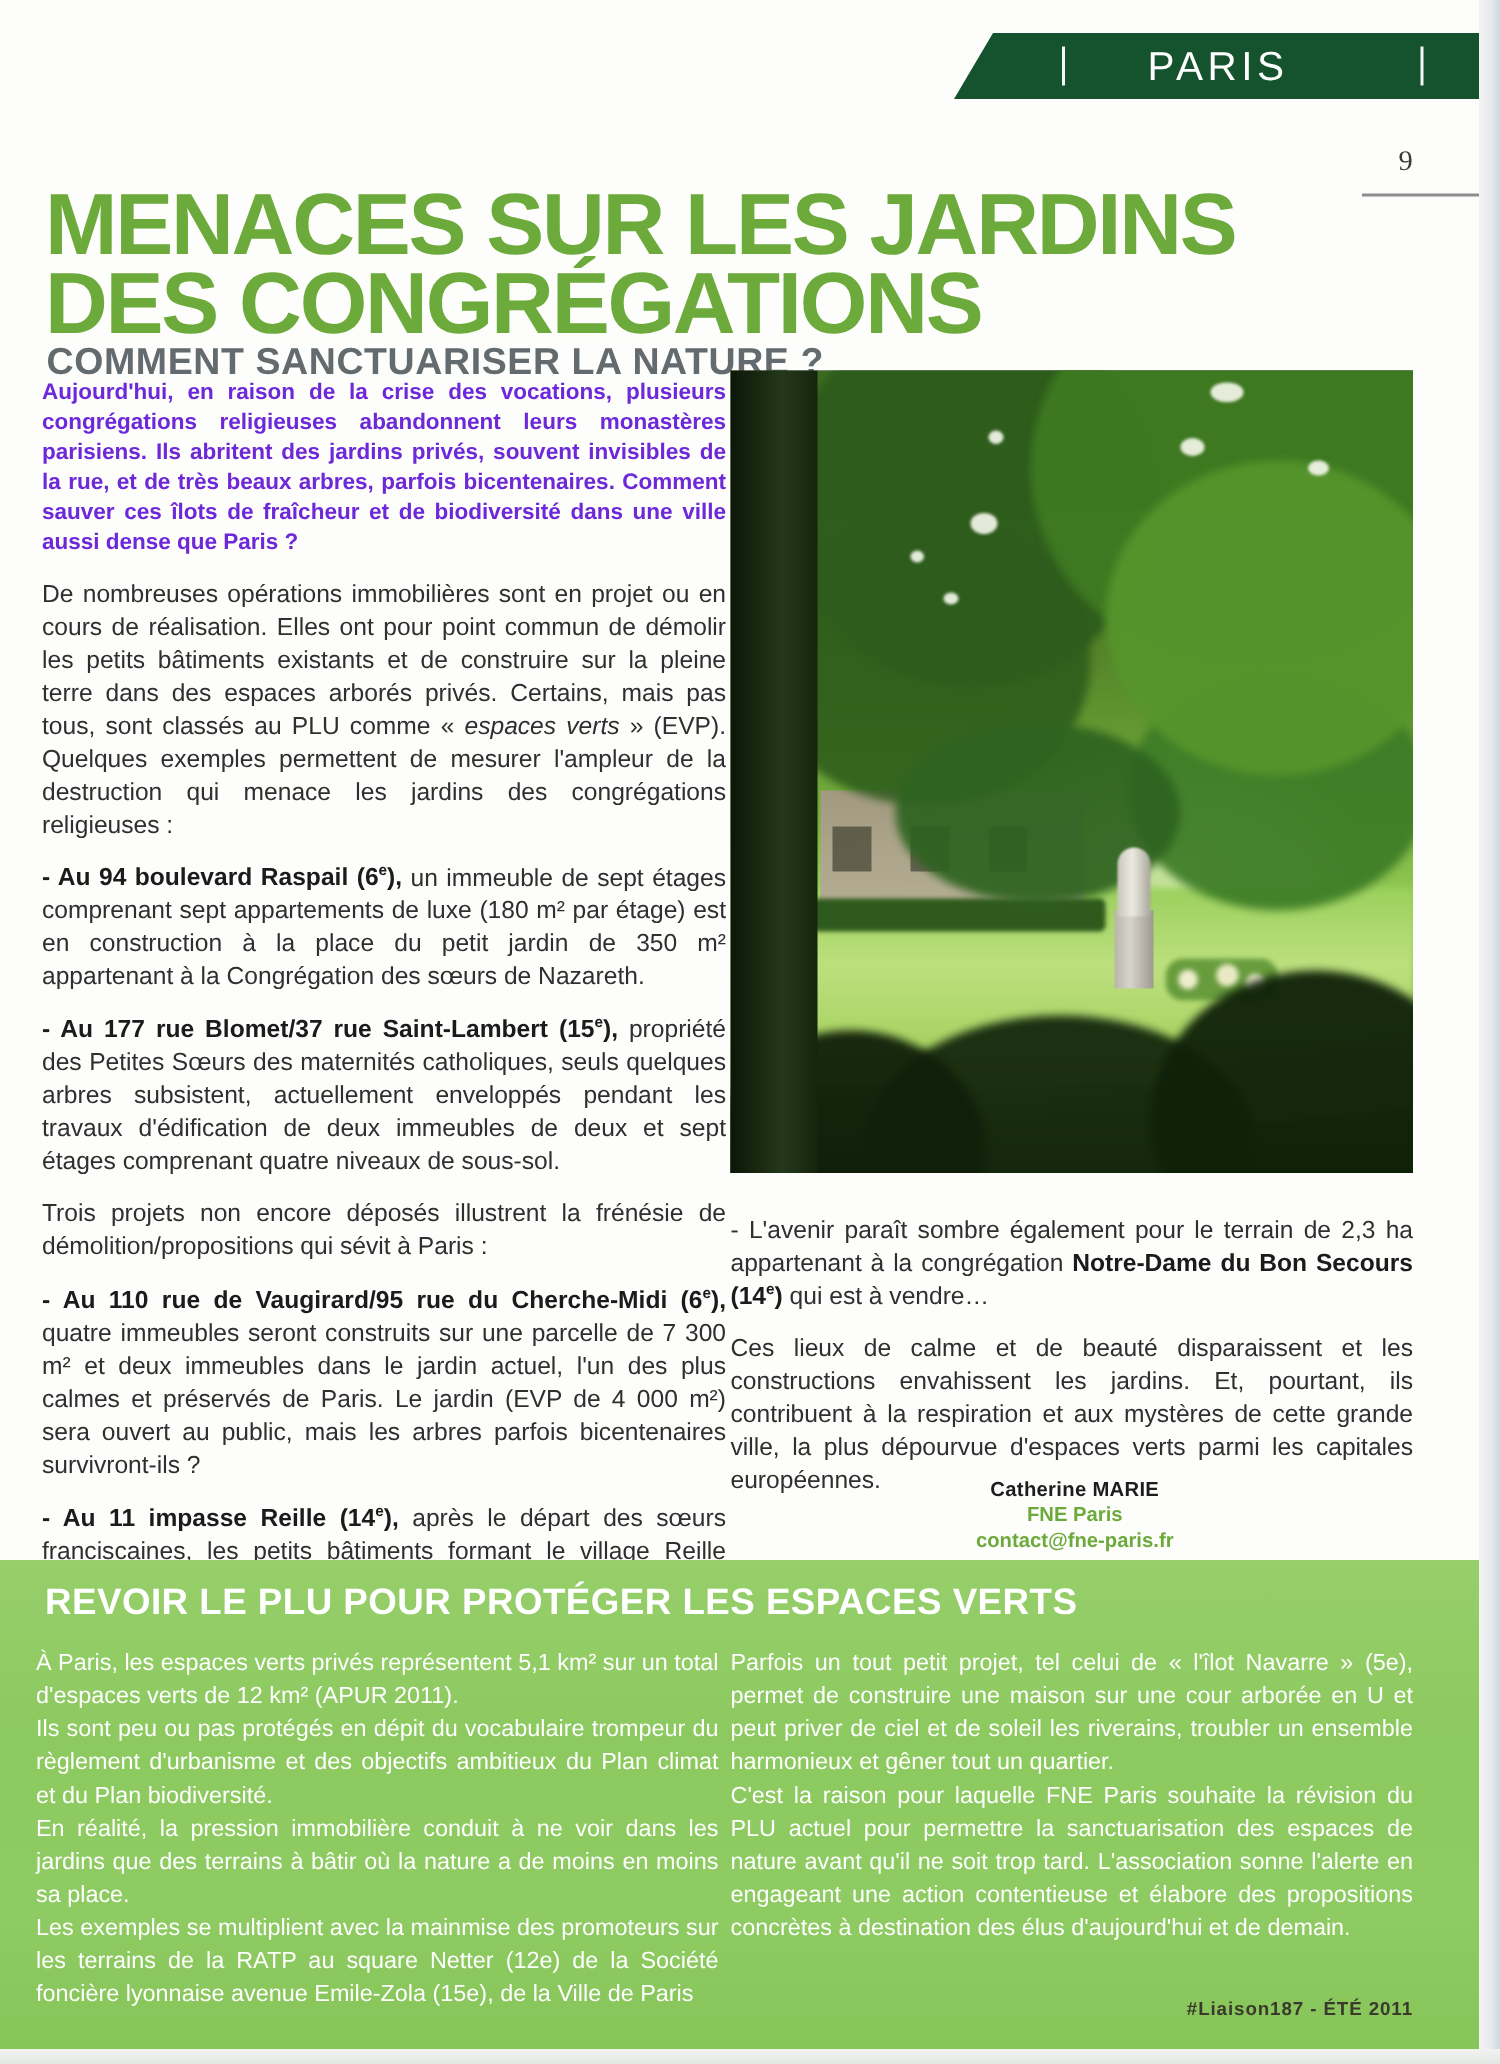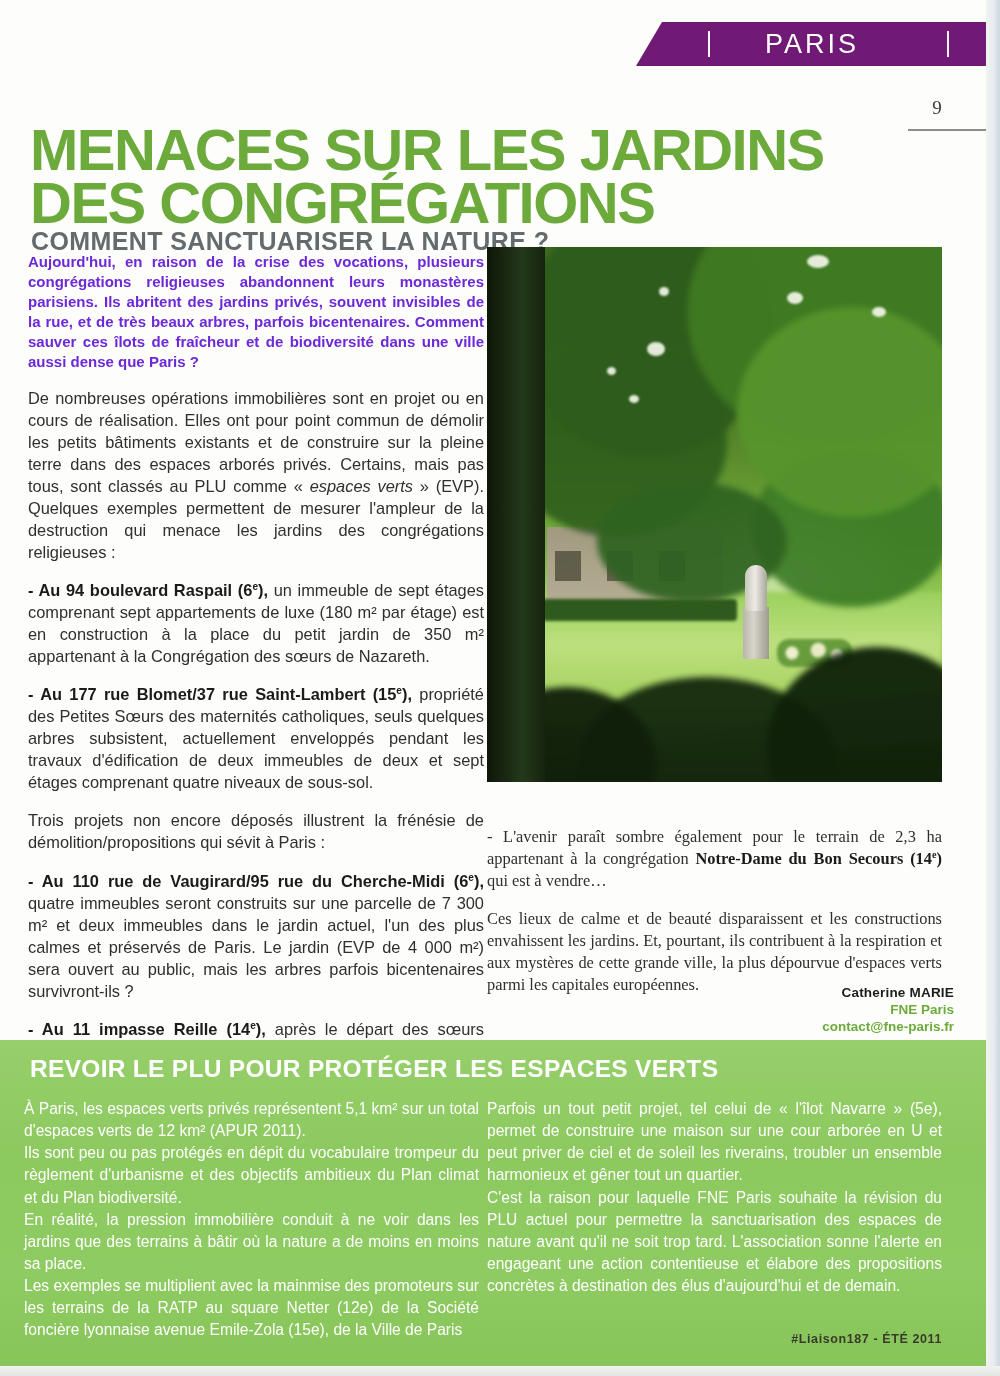--- a/index.html
+++ b/index.html
@@ -21,21 +21,21 @@
     background:linear-gradient(to right,#f3f4f2,#e7eaef 55%,#cfd6e0);
   }
   .scan-edge-bottom{
     position:absolute;left:0;bottom:0;width:1000px;height:10px;
     background:linear-gradient(to bottom,#f2f3f1,#e3e6e3);
   }
 
   
   .banner{
     position:absolute;top:22px;left:636px;width:352px;height:44px;
-    background:#701a75;
+    background:#14532d;
     clip-path:polygon(26px 0,352px 0,352px 44px,0 44px);
     color:#ffffff;
     display:flex;align-items:center;justify-content:center;
   }
   .banner-title{
     font-size:27px;letter-spacing:3px;font-weight:400;
     line-height:1;
   }
   .banner-rule{
     position:absolute;top:9px;width:2px;height:26px;background:#ffffff;opacity:.95;
@@ -84,21 +84,21 @@
     font-size:15px;
     line-height:1.33;
     text-align:justify;
     margin:0 0 14px 0;
   }
   .body-p{
     color:#2f2f2f;
     font-size:16.4px;
     line-height:1.34;
     text-align:justify;
-    margin:16px 0 13px 0;
+    margin:0 0 13px 0;
   }
   .body-p b{font-weight:bold;color:#1b1b1b;}
   .body-p i{font-style:italic;}
   sup{font-size:.62em;vertical-align:super;}
 
   
   .photo-wrap{
     position:absolute;left:487px;top:247px;width:455px;height:535px;
     overflow:hidden;
     background:#1d3312;
@@ -183,25 +183,25 @@
   .path{
     position:absolute;left:330px;top:452px;width:130px;height:45px;
     background:#8e8f7d;filter:blur(2px);opacity:.85;transform:rotate(-6deg);
   }
   .credit-holder{
     position:absolute;left:10px;top:425px;width:40px;height:20px;
   }
 
   
   .col-right{
-    position:absolute;left:487px;top:810px;width:455px;font-family:Liberation Serif, serif;
+    position:absolute;left:487px;top:810px;width:455px;
   }
   .signature{
-    position:absolute;left:499px;top:985px;width:455px;
-    text-align:right;
+    position:absolute;left:489px;top:985px;width:455px;
+    text-align:center;
     font-family:"Liberation Sans Narrow","Liberation Sans",sans-serif;
     font-size:13.5px;line-height:1.25;font-weight:bold;
   }
   .sig-name{color:#1d1d1d;letter-spacing:.2px;}
   .sig-org{color:#6cab3b;}
   .sig-mail{color:#6cab3b;}
 
   
   .panel{
     position:absolute;left:0;top:1040px;width:1000px;height:336px;

